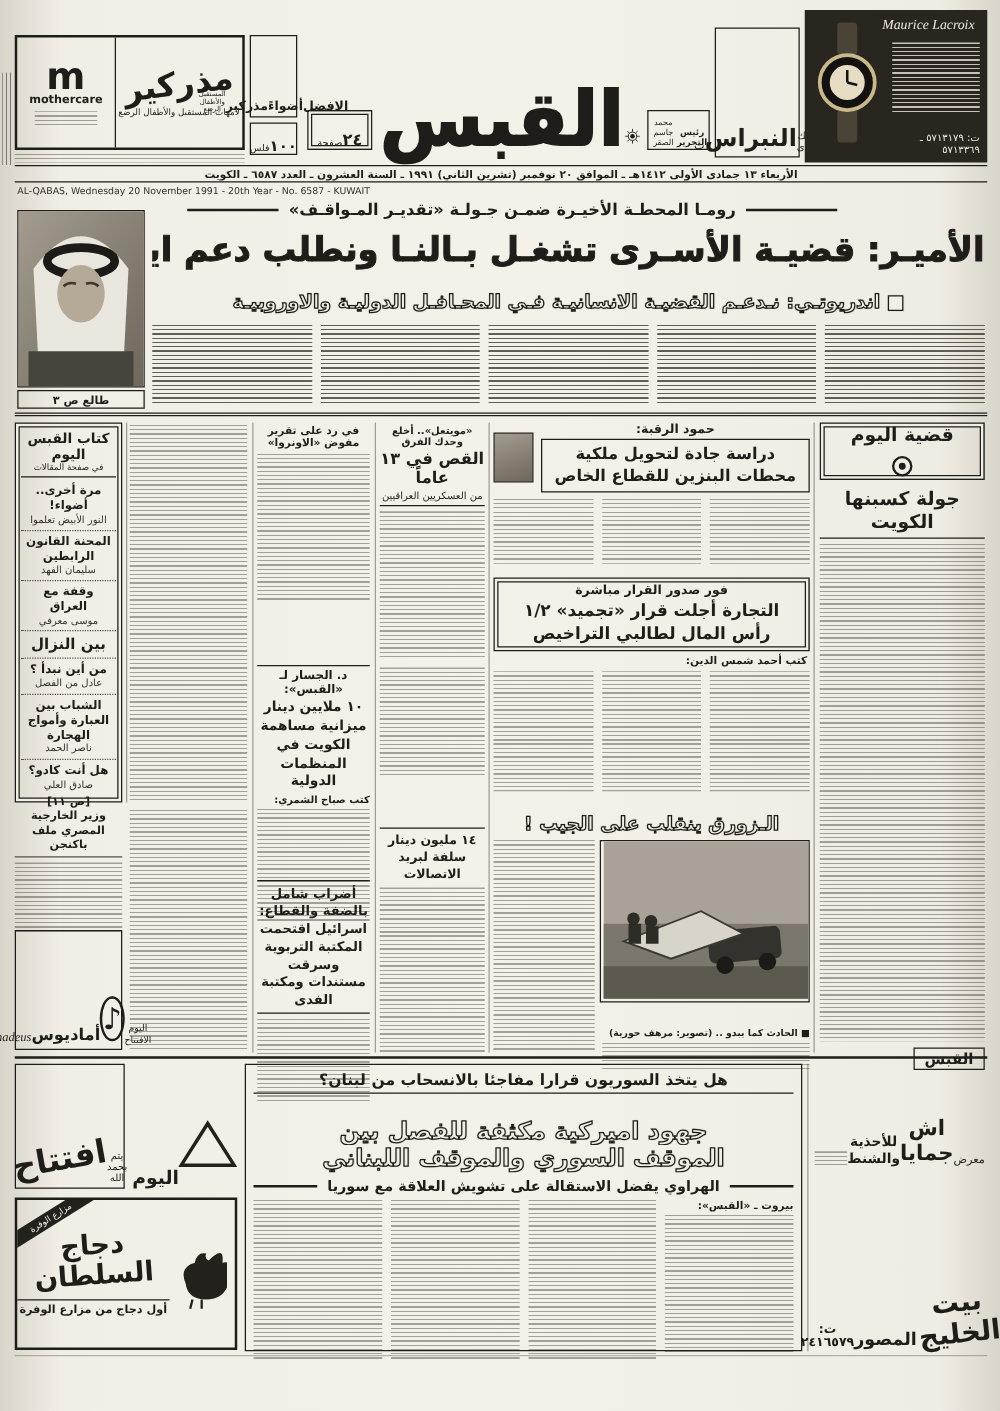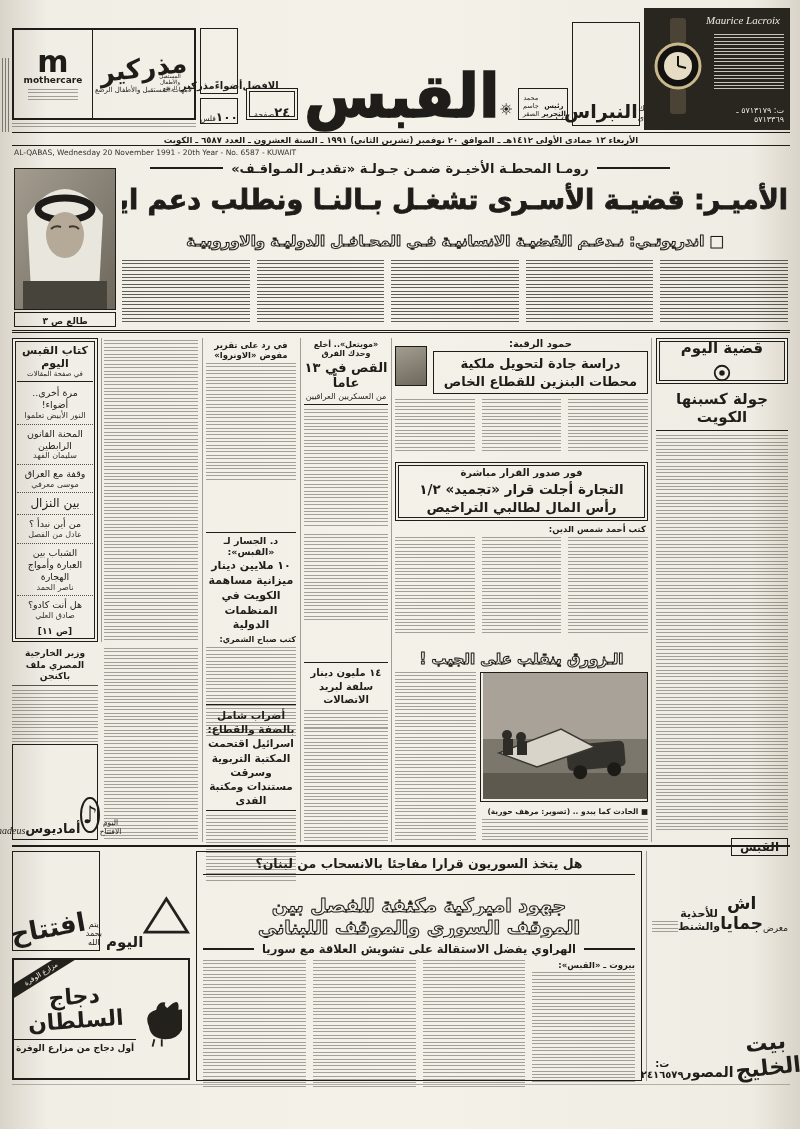--- a/index.html
+++ b/index.html
@@ -27,21 +27,21 @@
   .cols>div{flex:1;}
   .vr{width:1px;background:#4c4944;opacity:.5;}
   .hrule{background:var(--ink);}
   .dblrule{border-top:1px solid var(--ink);border-bottom:1px solid var(--ink);height:3px;}
   .hollow{color:#f1eee6;-webkit-text-stroke:1px var(--ink);text-shadow:0 0 1px rgba(31,29,25,.95);}
   .ruled{display:flex;align-items:center;gap:8px;}
   .ruled::before,.ruled::after{content:"";flex:1;border-top:2px solid var(--ink);}
   .bold{font-weight:bold;}
   .nowrap{white-space:nowrap;overflow:hidden;}
   .sb-item{border-bottom:1px dotted #55524a;padding:3px 2px;text-align:center;}
-  .sb-title{font-weight:normal;font-size:9.5px;line-height:1.25;}
+  .sb-title{font-weight:bold;font-size:9.5px;line-height:1.25;}
   .sb-author{font-size:8px;color:#33312c;line-height:1.2;}
   .tiny{font-size:8px;line-height:1.25;}
 </style>
 </head>
 <body>
 
 <div class="paper">
 
   <div class="abs" style="left:2px;top:58px;width:7px;height:74px;background-image:repeating-linear-gradient(90deg,rgba(60,57,50,.6) 0 1px,transparent 1px 3px);"></div>
 
@@ -297,21 +297,21 @@
               <circle cx="96" cy="98" r="7" fill="#1c1b18"></circle>
               <circle cx="130" cy="98" r="7" fill="#1c1b18"></circle>
             </g>
             <polygon points="16,80 78,56 112,74 54,94" fill="#d8d4ca" stroke="#3a3833" stroke-width="1.5"></polygon>
             <circle cx="24" cy="62" r="5" fill="#2e2c27"></circle>
             <circle cx="38" cy="64" r="5" fill="#2e2c27"></circle>
             <rect x="20" y="66" width="10" height="16" fill="#2e2c27"></rect>
             <rect x="34" y="68" width="10" height="14" fill="#2e2c27"></rect>
           </svg>
         </div>
-        <div class="bold" style="font-size:7.5px;margin-top:5px;">■ الحادث كما يبدو .. (تصوير: مرهف حورية)</div>
+        <div class="bold" style="font-size:7.5px;margin-top:20px;">■ الحادث كما يبدو .. (تصوير: مرهف حورية)</div>
         <div class="tl lite" style="height:22px;margin-top:3px;"></div>
       </div>
       <div class="tl lite" style="flex:1;height:168px;"></div>
     </div>
   </div>
 
   <div class="abs" style="left:656px;top:338px;width:132px;height:504px;">
     <div class="dbl" style="height:44px;display:flex;align-items:center;justify-content:center;gap:6px;flex-direction:column;">
       <div class="bold" style="font-size:15px;">قضية اليوم</div>
       <svg width="22" height="22" viewBox="0 0 22 22" aria-hidden="true">

